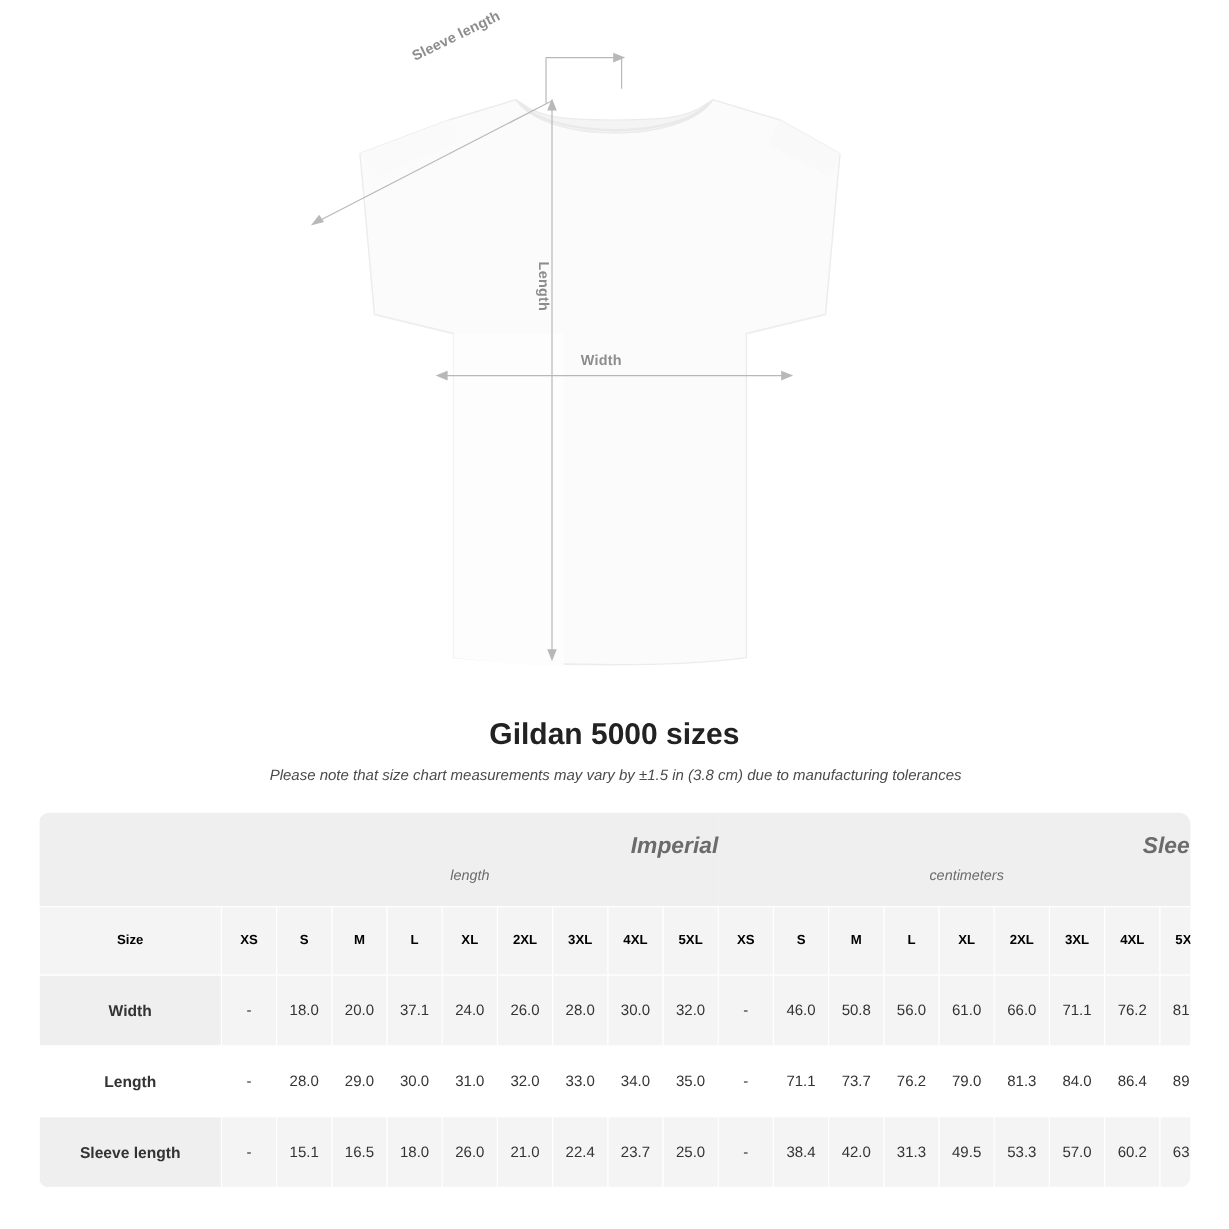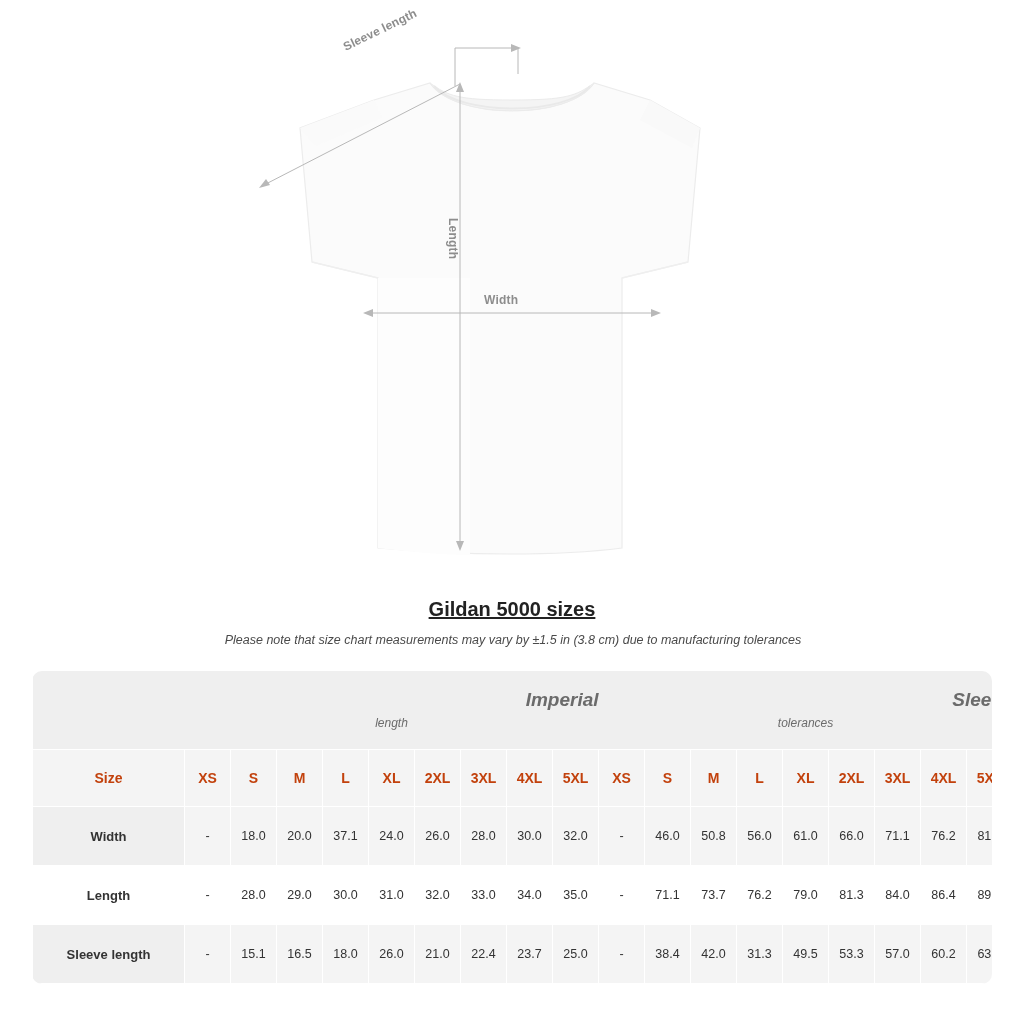--- a/index.html
+++ b/index.html
@@ -59,25 +59,24 @@
     left: 484px;
     top: 293px;
   }
 
   
   .title-block {
     text-align: center;
     margin-top: 8px;
   }
   .chart-title {
-    font-size: 20px;
+    font-size: 25px;
     font-weight: bold;
     color: #222222;
     margin: 0;
-    text-decoration: underline;
   }
   .chart-note {
     font-size: 12.5px;
     font-style: italic;
     color: #4a4a4a;
     margin: 12px 0 0 2px;
   }
 
   
   .table-wrap {
@@ -120,22 +119,22 @@
     font-style: italic;
     color: #6b6b6b;
     padding-top: 6px;
   }
 
   
   tr.head-row td {
     background: #f4f4f4;
     height: 56px;
     font-weight: bold;
-    color: #c2410c;
-    font-size: 14px;
+    color: #000000;
+    font-size: 11px;
   }
   tr.head-row td.rowlabel {
     background: #f4f4f4;
   }
 
   
   tr.data-row td {
     height: 58px;
   }
   tr.data-row.shade td {
@@ -247,21 +246,21 @@
       <tbody>
 
         <tr class="unit-row">
           <td></td>
           <td colspan="9">
             <div class="unit-name">Imperial</div>
             <div class="unit-sub">length</div>
           </td>
           <td colspan="9">
             <div class="unit-name">Sleeve</div>
-            <div class="unit-sub">tolerances</div>
+            <div class="unit-sub">centimeters</div>
           </td>
         </tr>
 
         <tr class="head-row">
           <td class="rowlabel">Size</td>
           <td>XS</td>
           <td>S</td>
           <td>M</td>
           <td>L</td>
           <td>XL</td>

